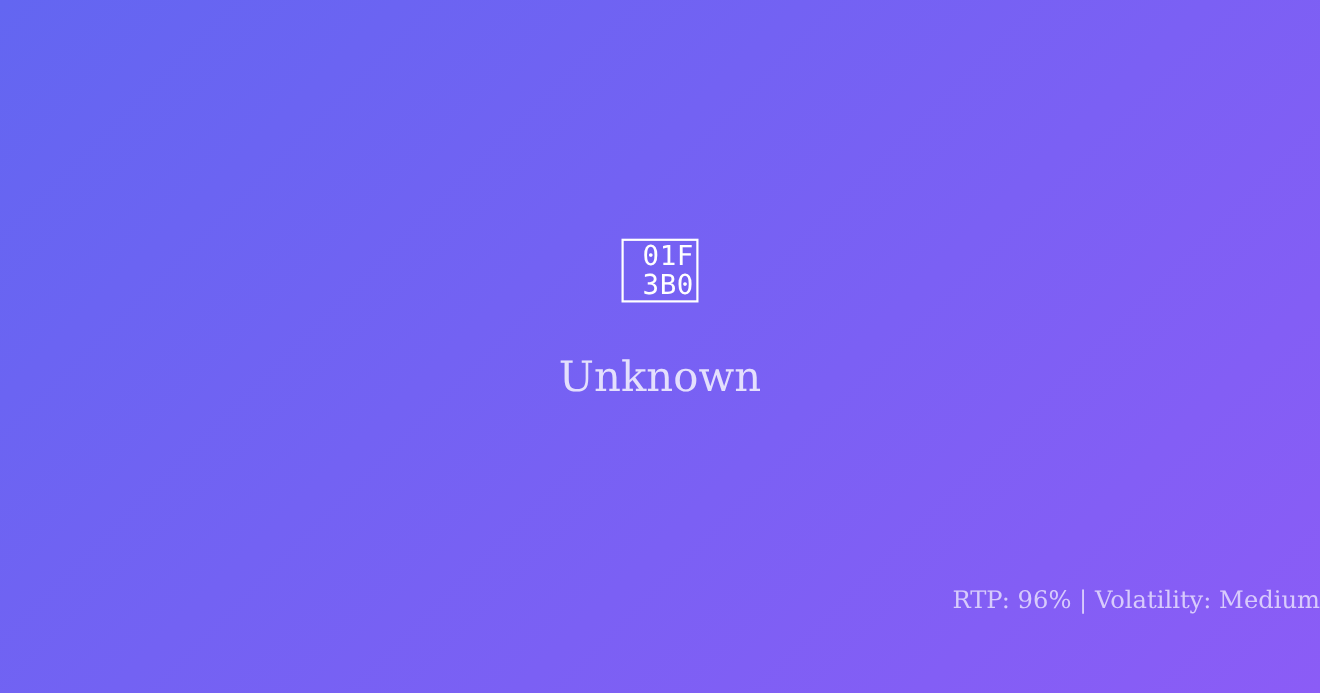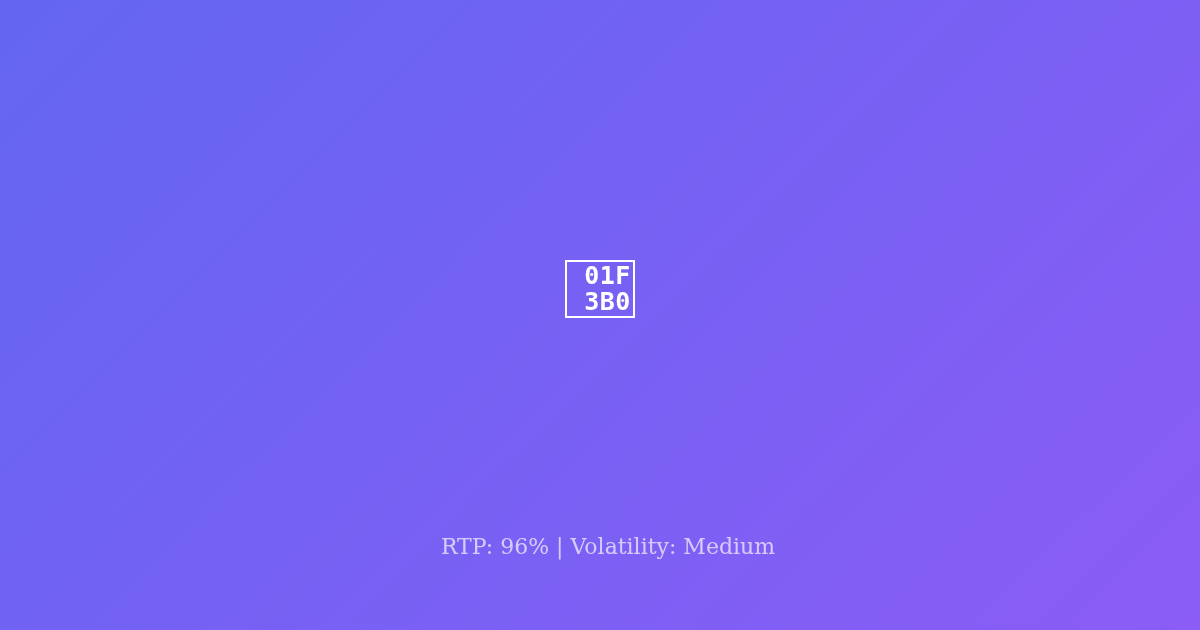--- a/index.html
+++ b/index.html
@@ -39,21 +39,21 @@
   
   .tofu-glyph {
     display: inline-flex;
     flex-direction: column;
     align-items: center;
     justify-content: center;
     width: 70px;
     height: 58px;
     border: 2px solid #ffffff;
     font-family: "DejaVu Sans Mono", "Liberation Mono", monospace;
-    font-weight: 700;
+    font-weight: 400;
     font-size: 25px;
     line-height: 26px;
     letter-spacing: 0.5px;
     color: #ffffff;
     flex: none;
     padding-left: 15px;
   }
   .tofu-glyph .hex-row { display: block; }
 
   .og-title {
@@ -76,21 +76,21 @@
     color: rgba(255, 255, 255, 0.80);
     white-space: nowrap;
   }
 
   
   .og-meta {
     position: absolute;
     left: 16px;
     right: 0;
     bottom: 72px;
-    text-align: center;
+    text-align: right;
     font-family: "DejaVu Serif", "Liberation Serif", serif;
     font-weight: 400;
     font-size: 22px;
     line-height: 1;
     color: rgba(255, 255, 255, 0.68);
     white-space: nowrap;
   }
 </style>
 </head>
 <body>
@@ -100,16 +100,17 @@
   <div class="title-row">
 
     <span class="tofu-glyph">
       <span class="hex-row">01F</span>
       <span class="hex-row">3B0</span>
     </span>
 
 
   </div>
 
+  <div class="og-subtitle">Unknown</div>
 
   <div class="og-meta">RTP: 96% | Volatility: Medium</div>
 
 </div>
 
 </body></html>

